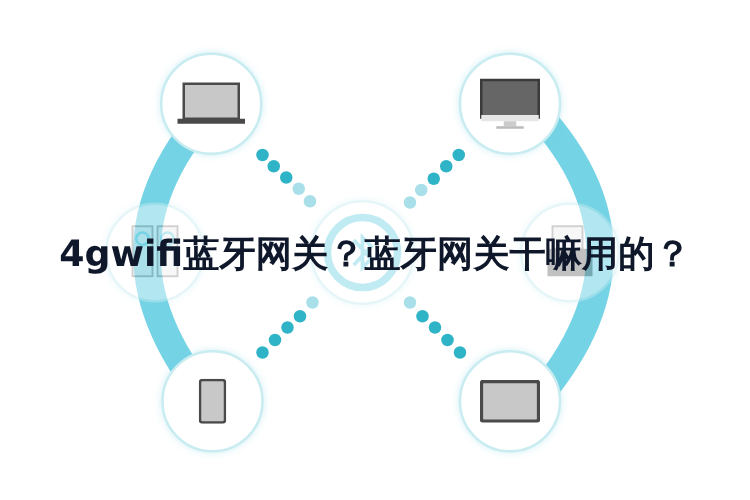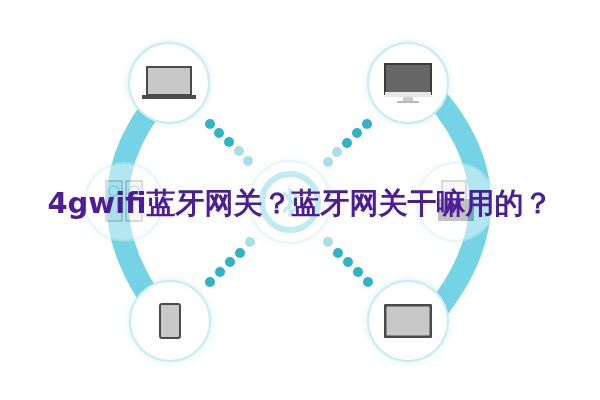--- a/index.html
+++ b/index.html
@@ -1,20 +1,20 @@
 <!DOCTYPE html>
 <html><head>
 <meta charset="utf-8">
 <style>
   html,body{margin:0;padding:0;}
   body{width:600px;height:400px;background:#ffffff;position:relative;overflow:hidden;font-family:"DejaVu Sans",sans-serif;}
   .stage{position:absolute;left:0;top:0;width:600px;height:400px;}
   .node{position:absolute;border-radius:50%;background:#fff;border:2px solid #c9ecf1;box-shadow:0 0 6px rgba(120,210,225,0.35);box-sizing:border-box;display:flex;align-items:center;justify-content:center;}
   .node.faded{opacity:0.45;}
-  .title{position:absolute;left:0;right:0;top:184px;text-align:center;font-family:"DejaVu Sans",sans-serif;font-weight:bold;font-size:29px;color:#4c1d95;letter-spacing:0px;white-space:nowrap;}
+  .title{position:absolute;left:0;right:0;top:184px;text-align:center;font-family:"DejaVu Sans",sans-serif;font-weight:bold;font-size:29px;color:#0f172a;letter-spacing:0px;white-space:nowrap;}
 </style>
 </head>
 <body>
 
 <div class="stage">
 
   <svg width="600" height="400" style="position:absolute;left:0;top:0">
 
     <path d="M175 80 Q 60 200 175 330" fill="none" stroke="#74d3e5" stroke-width="22" stroke-linecap="butt"></path>
 

